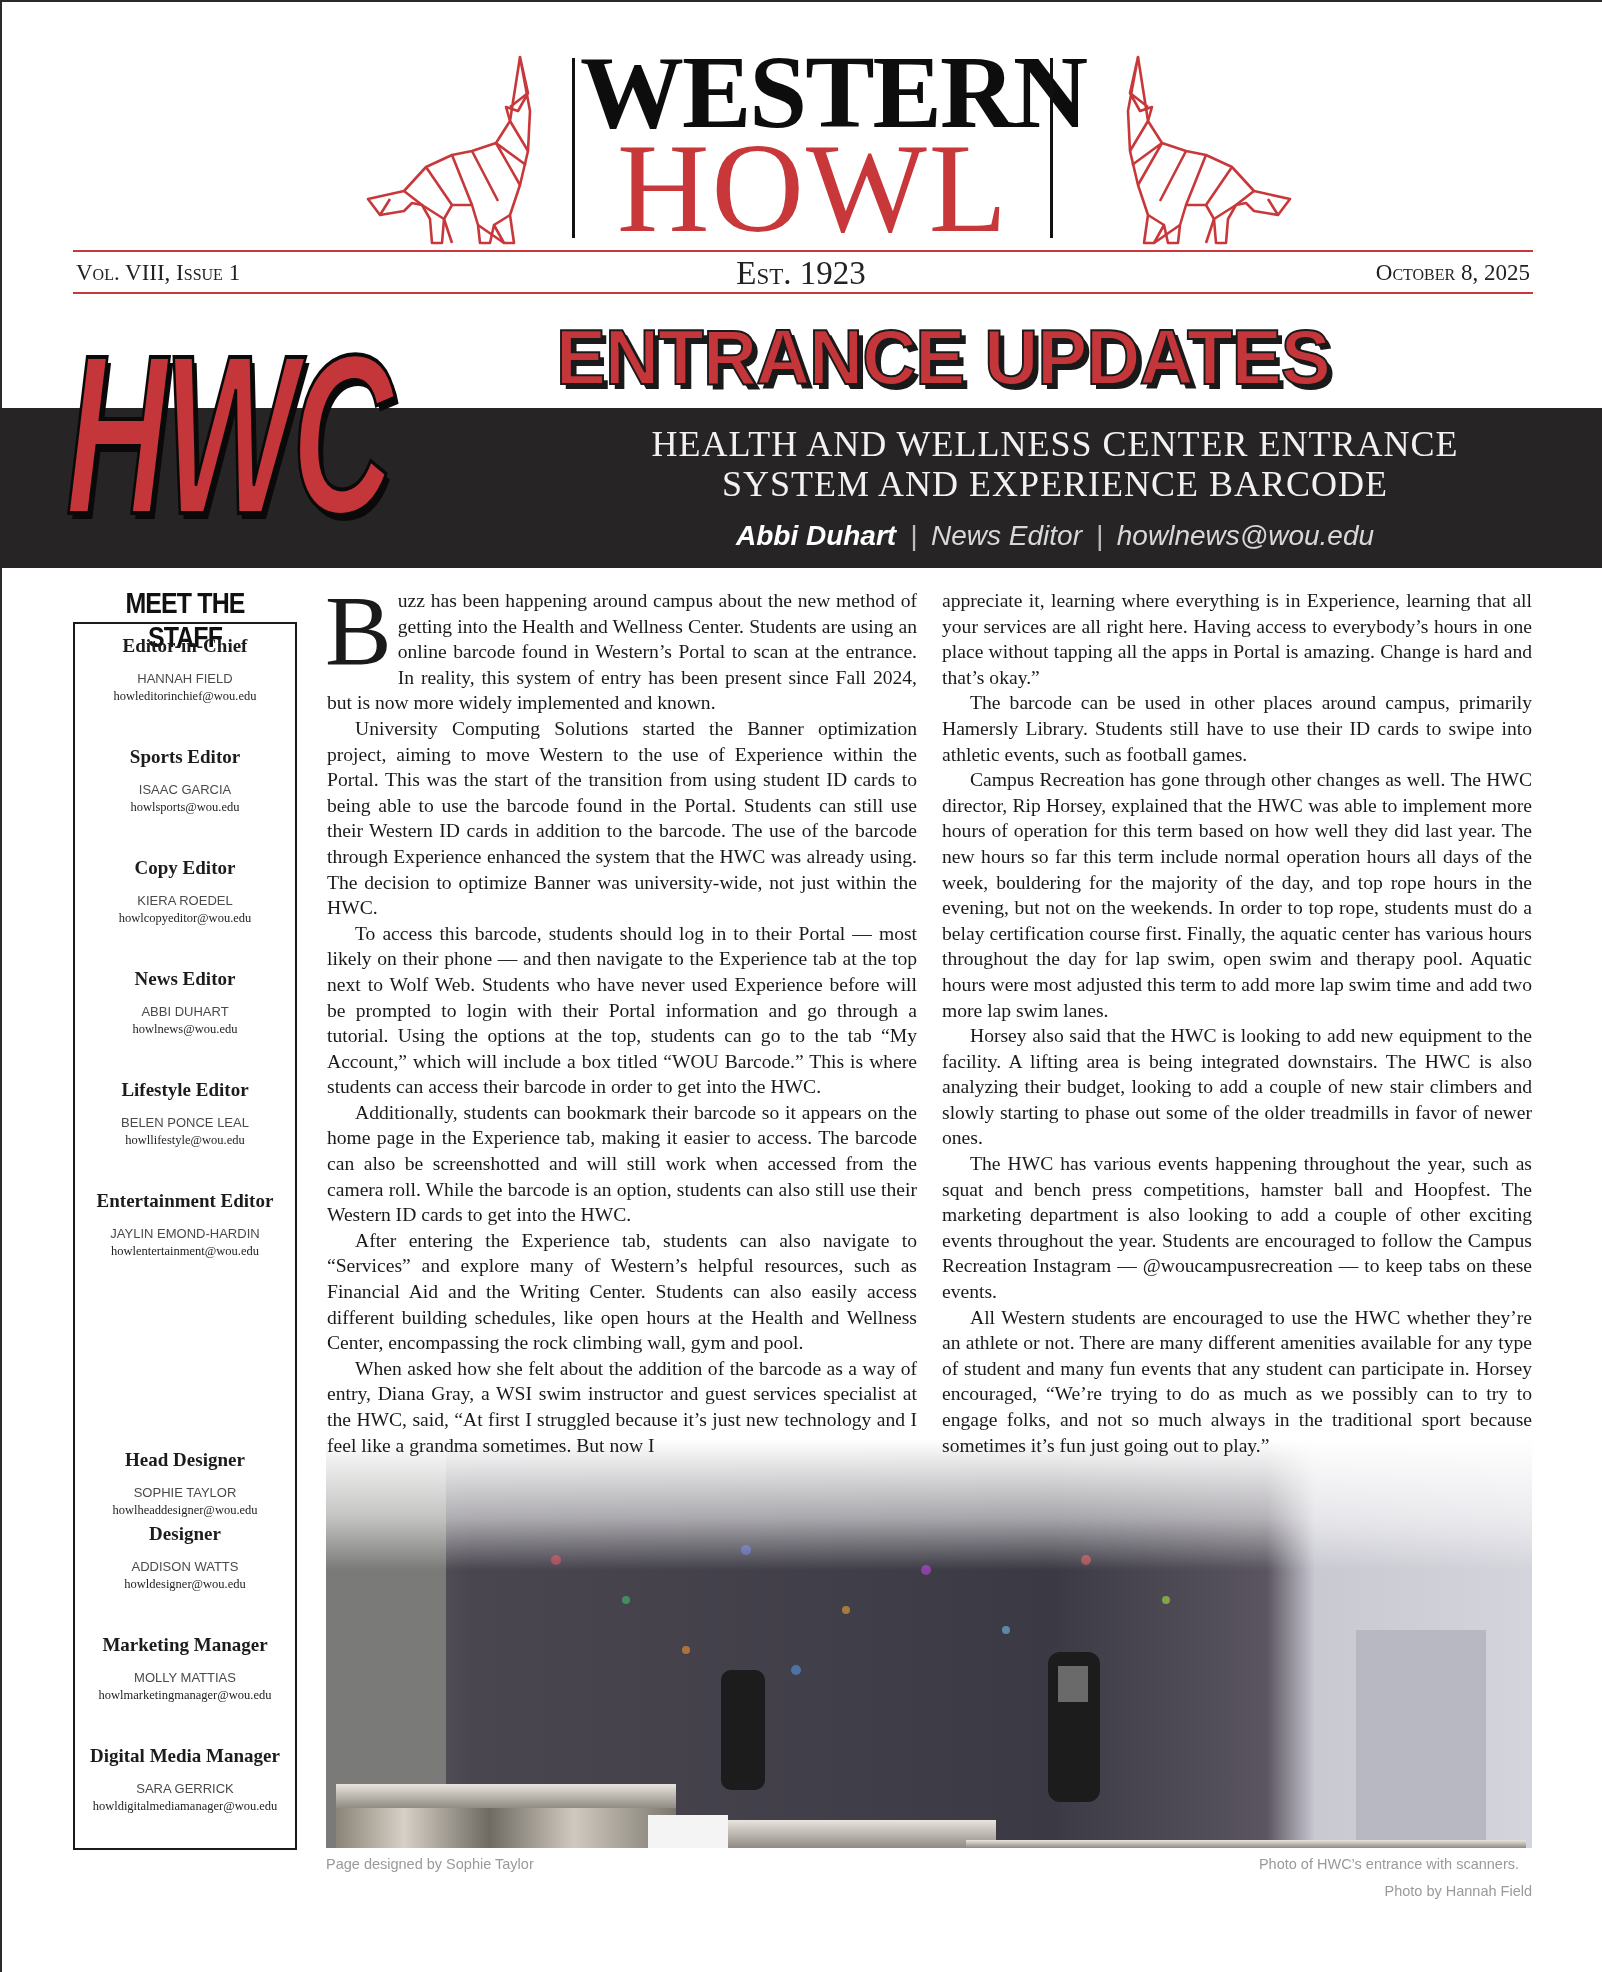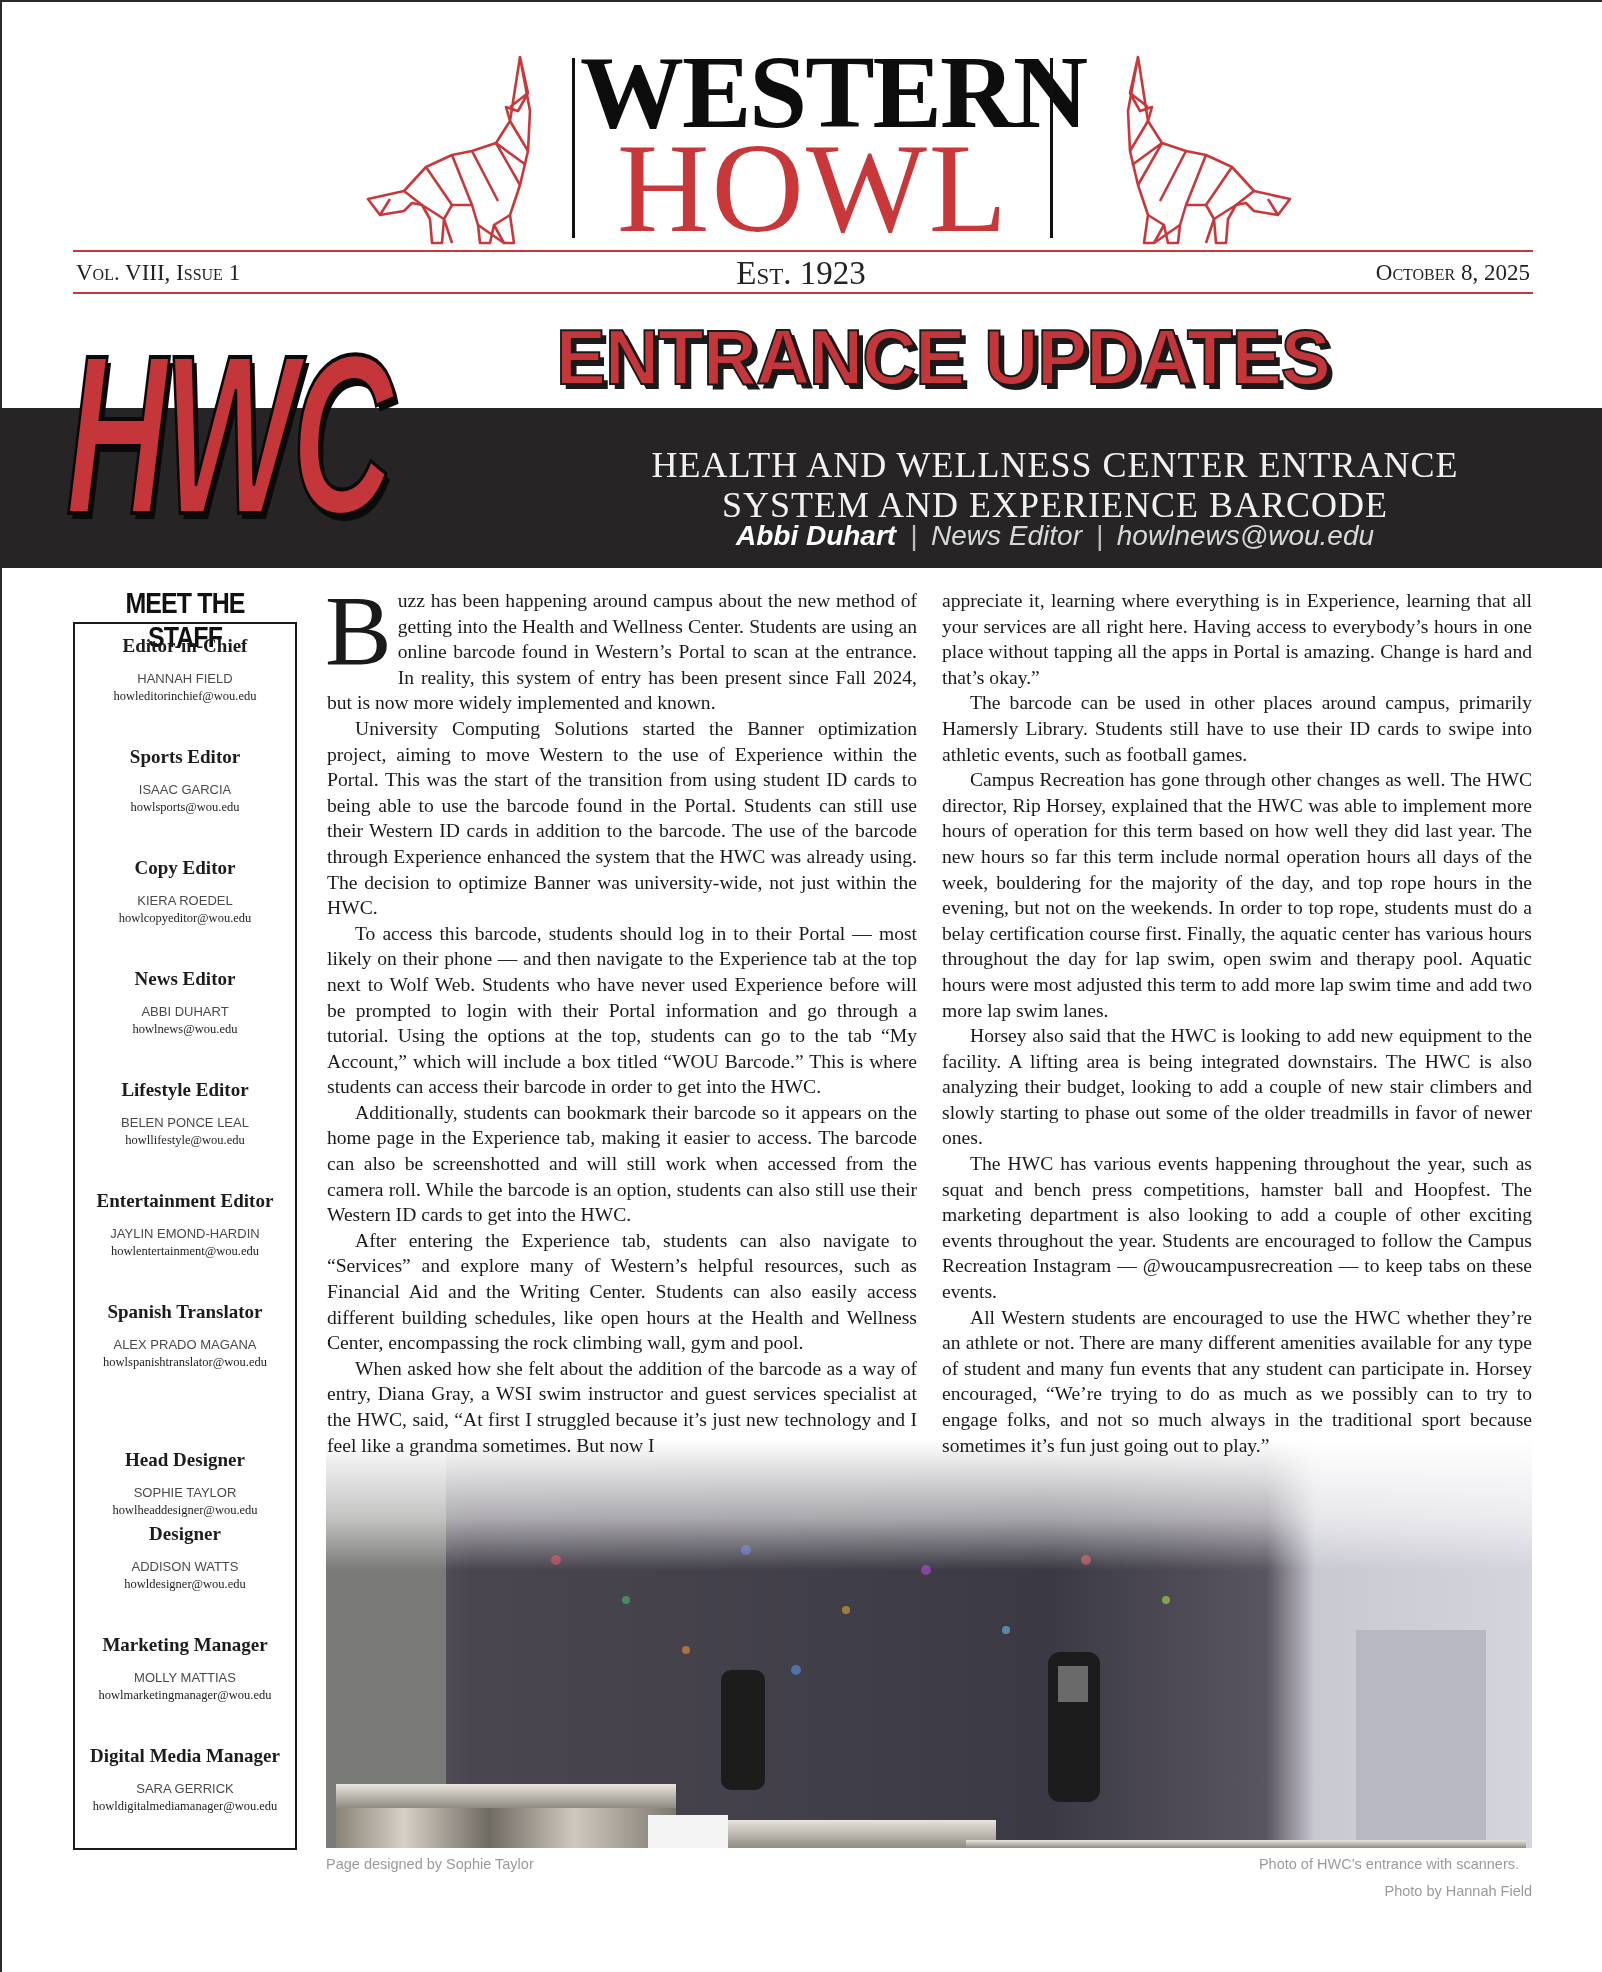--- a/index.html
+++ b/index.html
@@ -49,21 +49,21 @@
     text-shadow: 6px 6px 0 #0a0a0a;
   }
   .entrance {
     position: absolute; left: 556px; top: 312px; width: 980px; height: 90px;
     font-family: "Liberation Sans", sans-serif; font-weight: bold;
     font-size: 78px; line-height: 90px; color: #c4363a; letter-spacing: -1px;
     -webkit-text-stroke: 2px #1a1a1a; text-shadow: 5px 5px 0 #1a1a1a;
     transform: scaleX(0.96); transform-origin: left center; white-space: nowrap;
   }
   .subhead {
-    position: absolute; left: 555px; width: 1000px; top: 445px;
+    position: absolute; left: 555px; width: 1000px; top: 424px;
     text-align: center; color: #f2f2f2; font-family: "Liberation Serif", serif;
     font-size: 36px; line-height: 40px; letter-spacing: 1px;
   }
   .byline {
     position: absolute; left: 555px; width: 1000px; top: 518px;
     text-align: center; color: #eeeeee; font-family: "Liberation Sans", sans-serif;
     font-size: 28px; line-height: 36px; font-style: italic;
   }
   .byline .name { font-weight: bold; color: #fff; }
   .byline .sep { color: #bdbdbd; padding: 0 6px; }
@@ -178,25 +178,20 @@
     </div>
     <div class="staff-entry" style="top:454px">
       <div class="staff-role">Lifestyle Editor</div>
       <div class="staff-name">BELEN PONCE LEAL</div>
       <div class="staff-email">howllifestyle@wou.edu</div>
     </div>
     <div class="staff-entry" style="top:565px">
       <div class="staff-role">Entertainment Editor</div>
       <div class="staff-name">JAYLIN EMOND-HARDIN</div>
       <div class="staff-email">howlentertainment@wou.edu</div>
-    </div>
-    <div class="staff-entry" style="top:676px">
-      <div class="staff-role">Spanish Translator</div>
-      <div class="staff-name">ALEX PRADO MAGANA</div>
-      <div class="staff-email">howlspanishtranslator@wou.edu</div>
     </div>
     <div class="staff-entry" style="top:824px">
       <div class="staff-role">Head Designer</div>
       <div class="staff-name">SOPHIE TAYLOR</div>
       <div class="staff-email">howlheaddesigner@wou.edu</div>
     </div>
     <div class="staff-entry" style="top:898px">
       <div class="staff-role">Designer</div>
       <div class="staff-name">ADDISON WATTS</div>
       <div class="staff-email">howldesigner@wou.edu</div>

